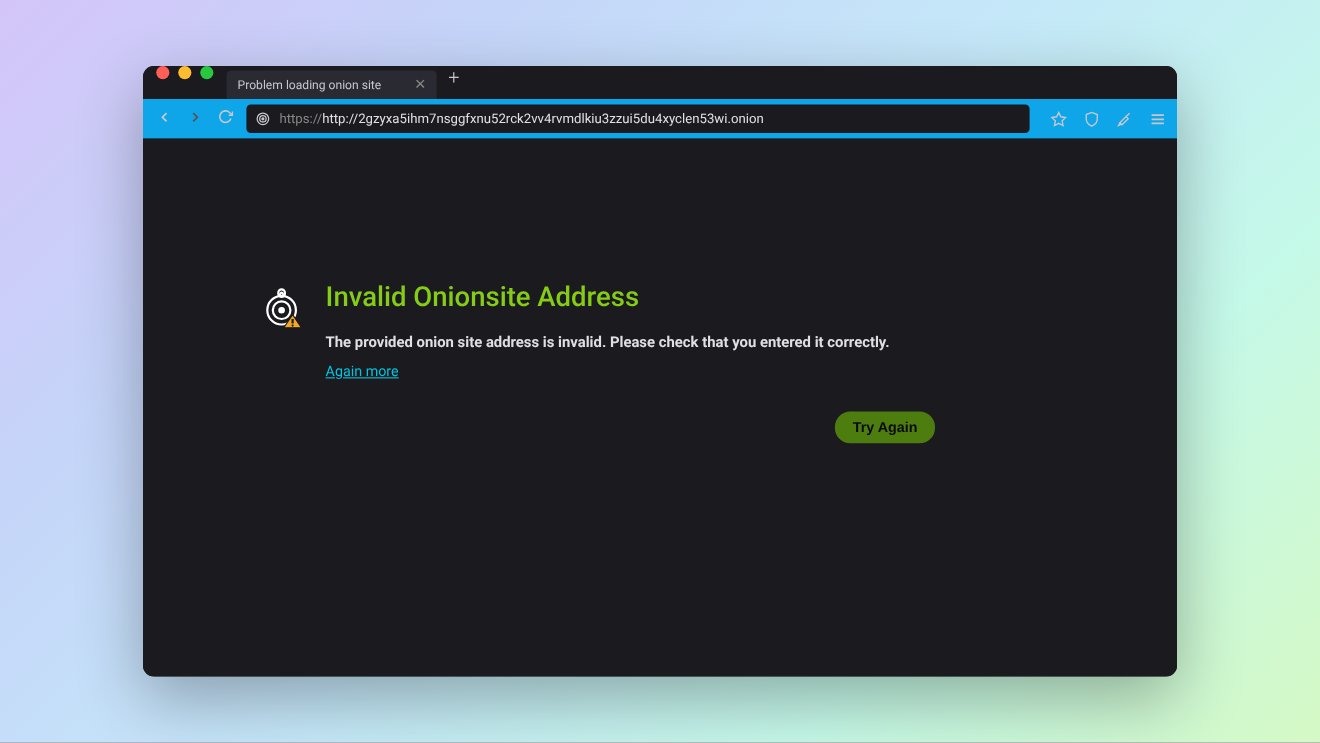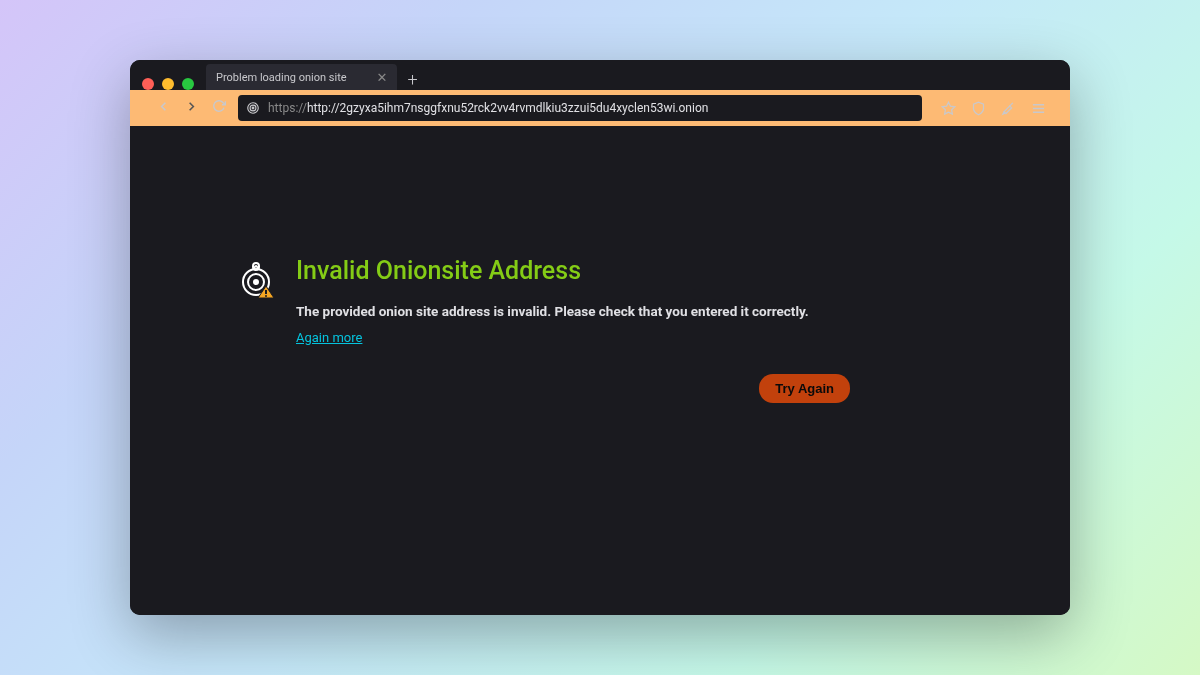--- a/index.html
+++ b/index.html
@@ -20,21 +20,21 @@
       border-radius: 10px;
       overflow: hidden;
       box-shadow: 0 20px 60px rgba(0,0,0,0.3);
       display: flex;
       flex-direction: column;
     }
     .titlebar {
       height: 30px;
       background: #1a1a1f;
       display: flex;
-      align-items: flex-end;
+      align-items: flex-start;
       padding: 0 12px;
     }
     .window-controls {
       display: flex;
       gap: 8px;
       margin-right: 12px;
     }
     .dot { width: 12px; height: 12px; border-radius: 50%; }
     .dot-red { background: #ff5f57; }
     .dot-yellow { background: #febc2e; }
@@ -55,24 +55,24 @@
     .tab-close { color: #888; font-size: 13px; margin-left: auto; cursor: pointer; }
     .new-tab {
       color: #c8c8cc;
       font-size: 18px;
       margin-left: 10px;
       font-weight: 300;
       cursor: pointer;
     }
     .toolbar {
       height: 36px;
-      background: #fdba74;
-      display: flex;
-      align-items: center;
-      padding: 0 24px;
+      background: #0ea5e9;
+      display: flex;
+      align-items: center;
+      padding: 0 10px;
       gap: 10px;
     }
     .nav-btn {
       color: #c8c8cc;
       font-size: 15px;
       cursor: pointer;
       width: 18px;
       text-align: center;
     }
     .nav-btn.disabled { color: #555; }
@@ -141,21 +141,21 @@
       text-decoration: underline;
       cursor: pointer;
     }
     .try-again-row {
       display: flex;
       justify-content: flex-end;
       margin-top: 28px;
       padding-right: 110px;
     }
     .try-again {
-      background: #c2410c;
+      background: #4d7c0f;
       color: #0a0a0a;
       border: none;
       padding: 7px 16px;
       font-size: 13px;
       font-weight: 600;
       border-radius: 14px;
       cursor: pointer;
     }
   </style>
 </head>

